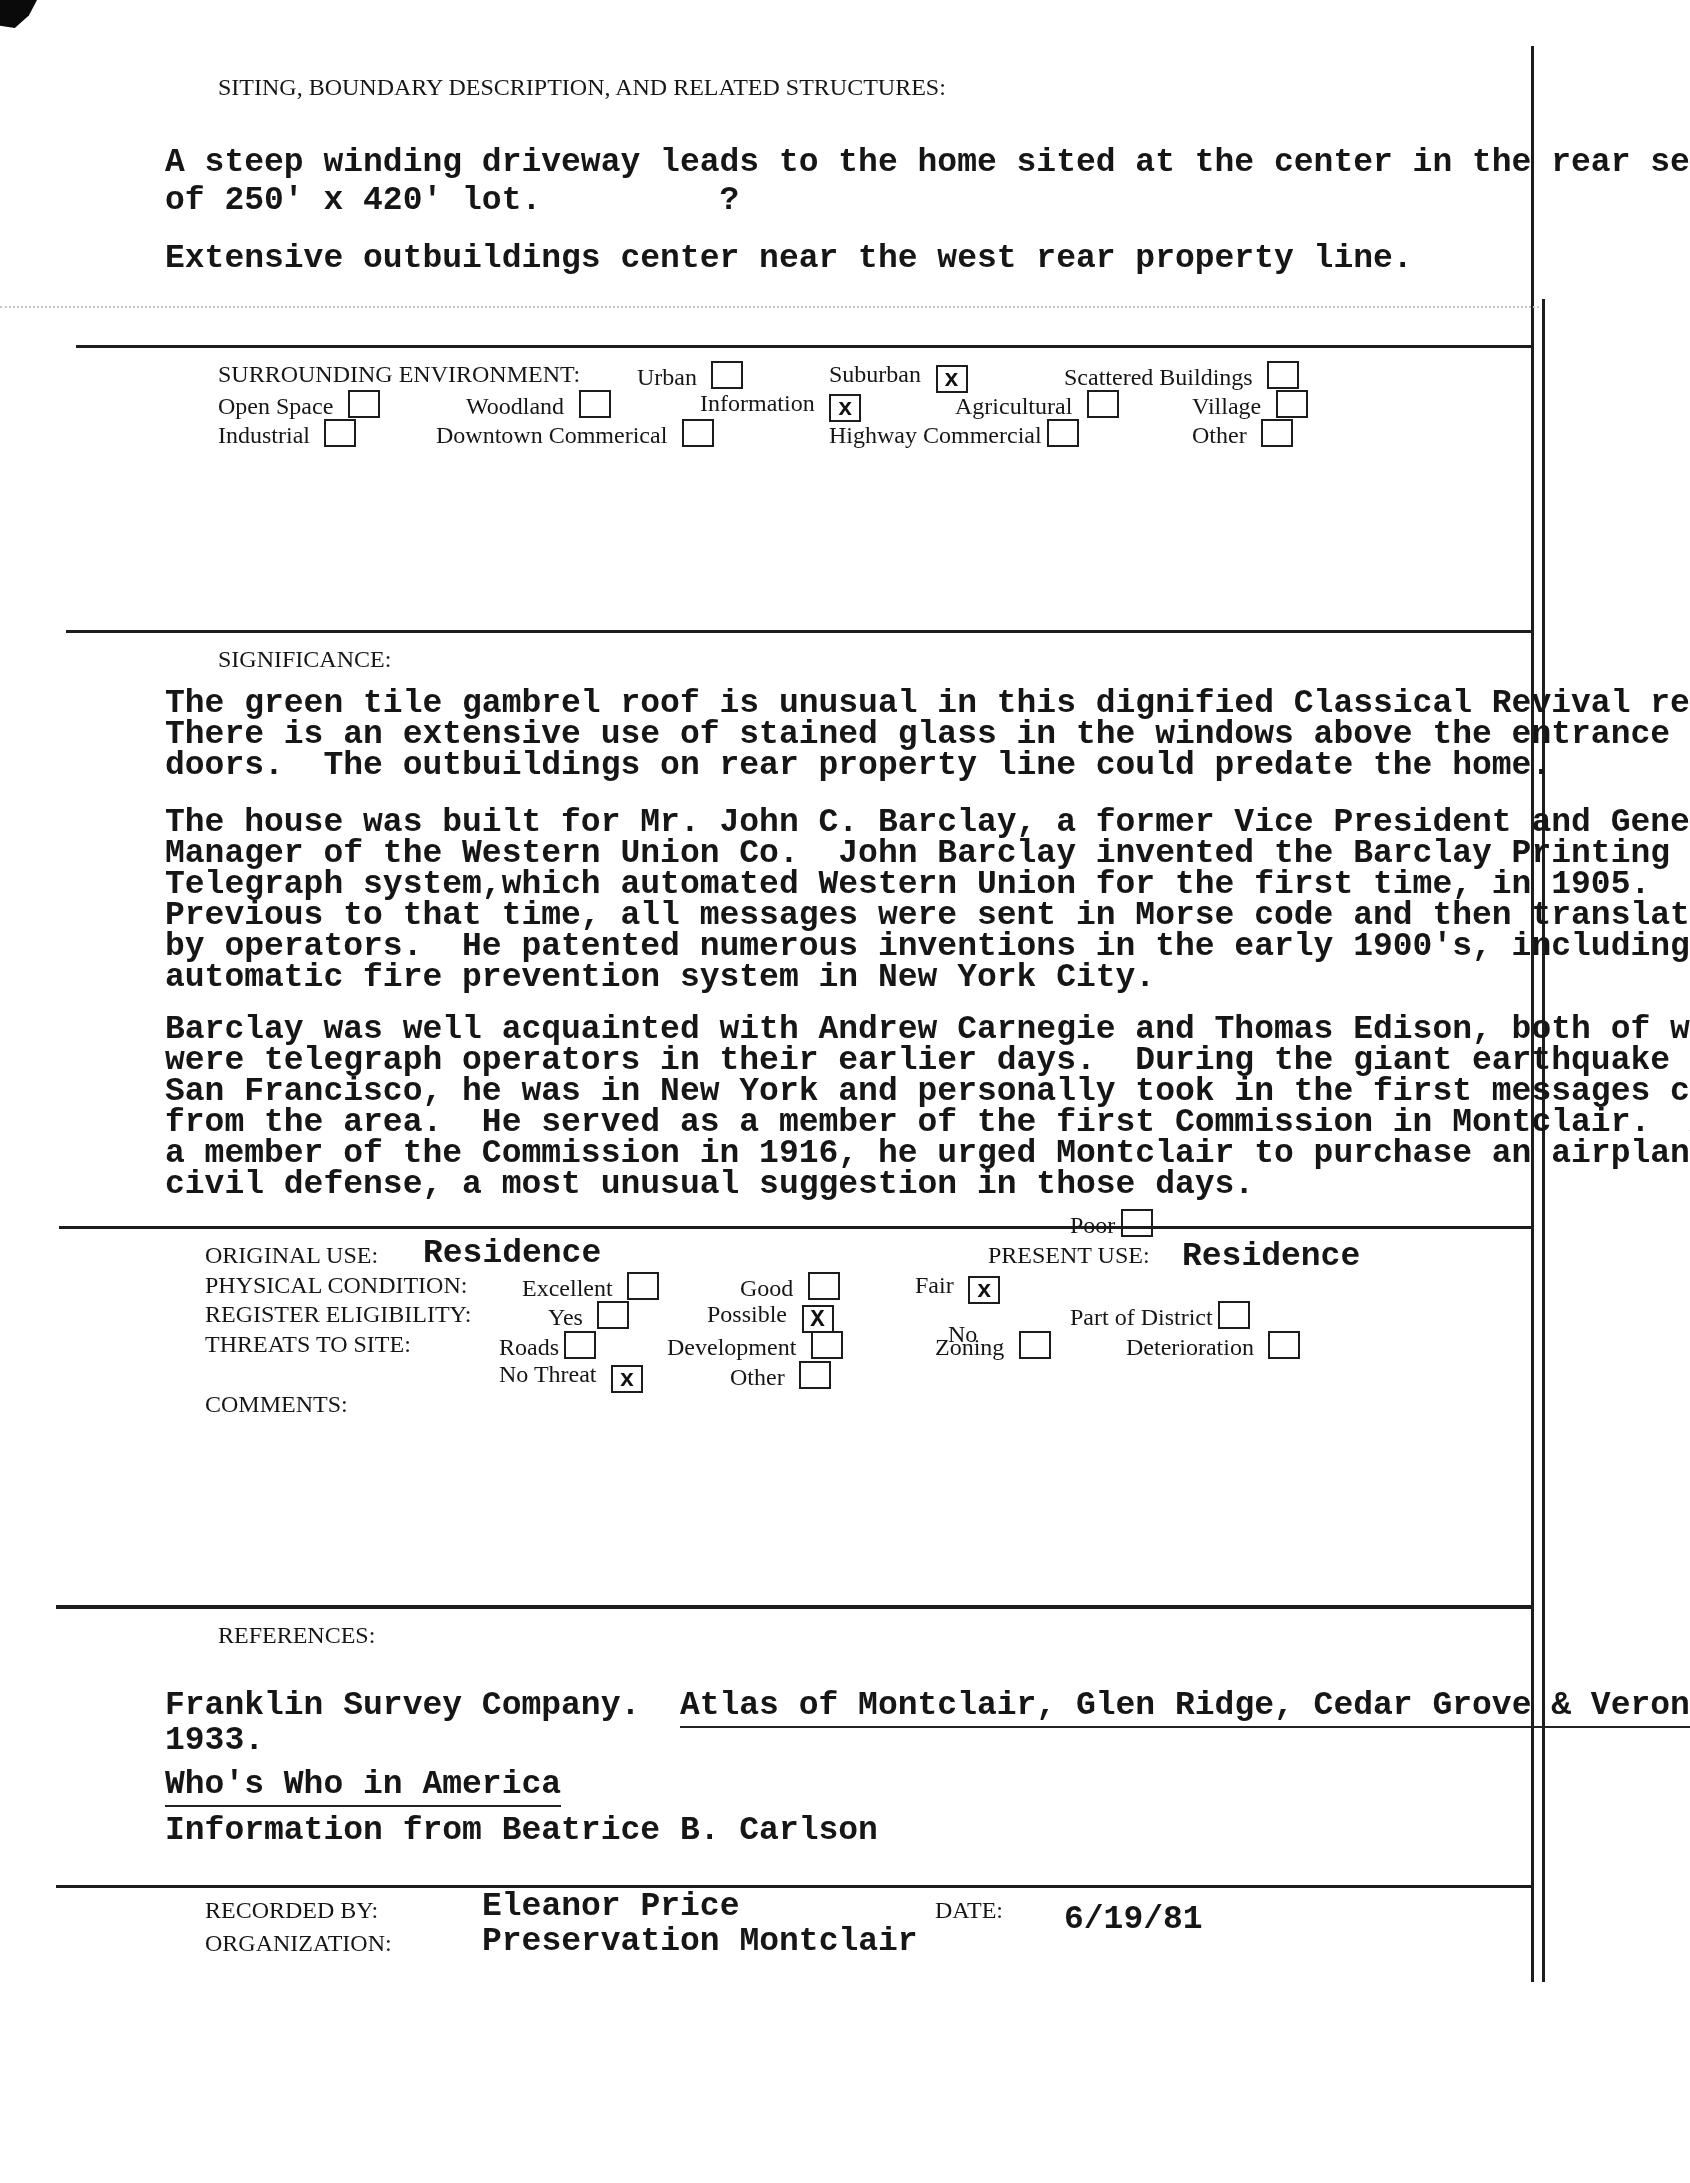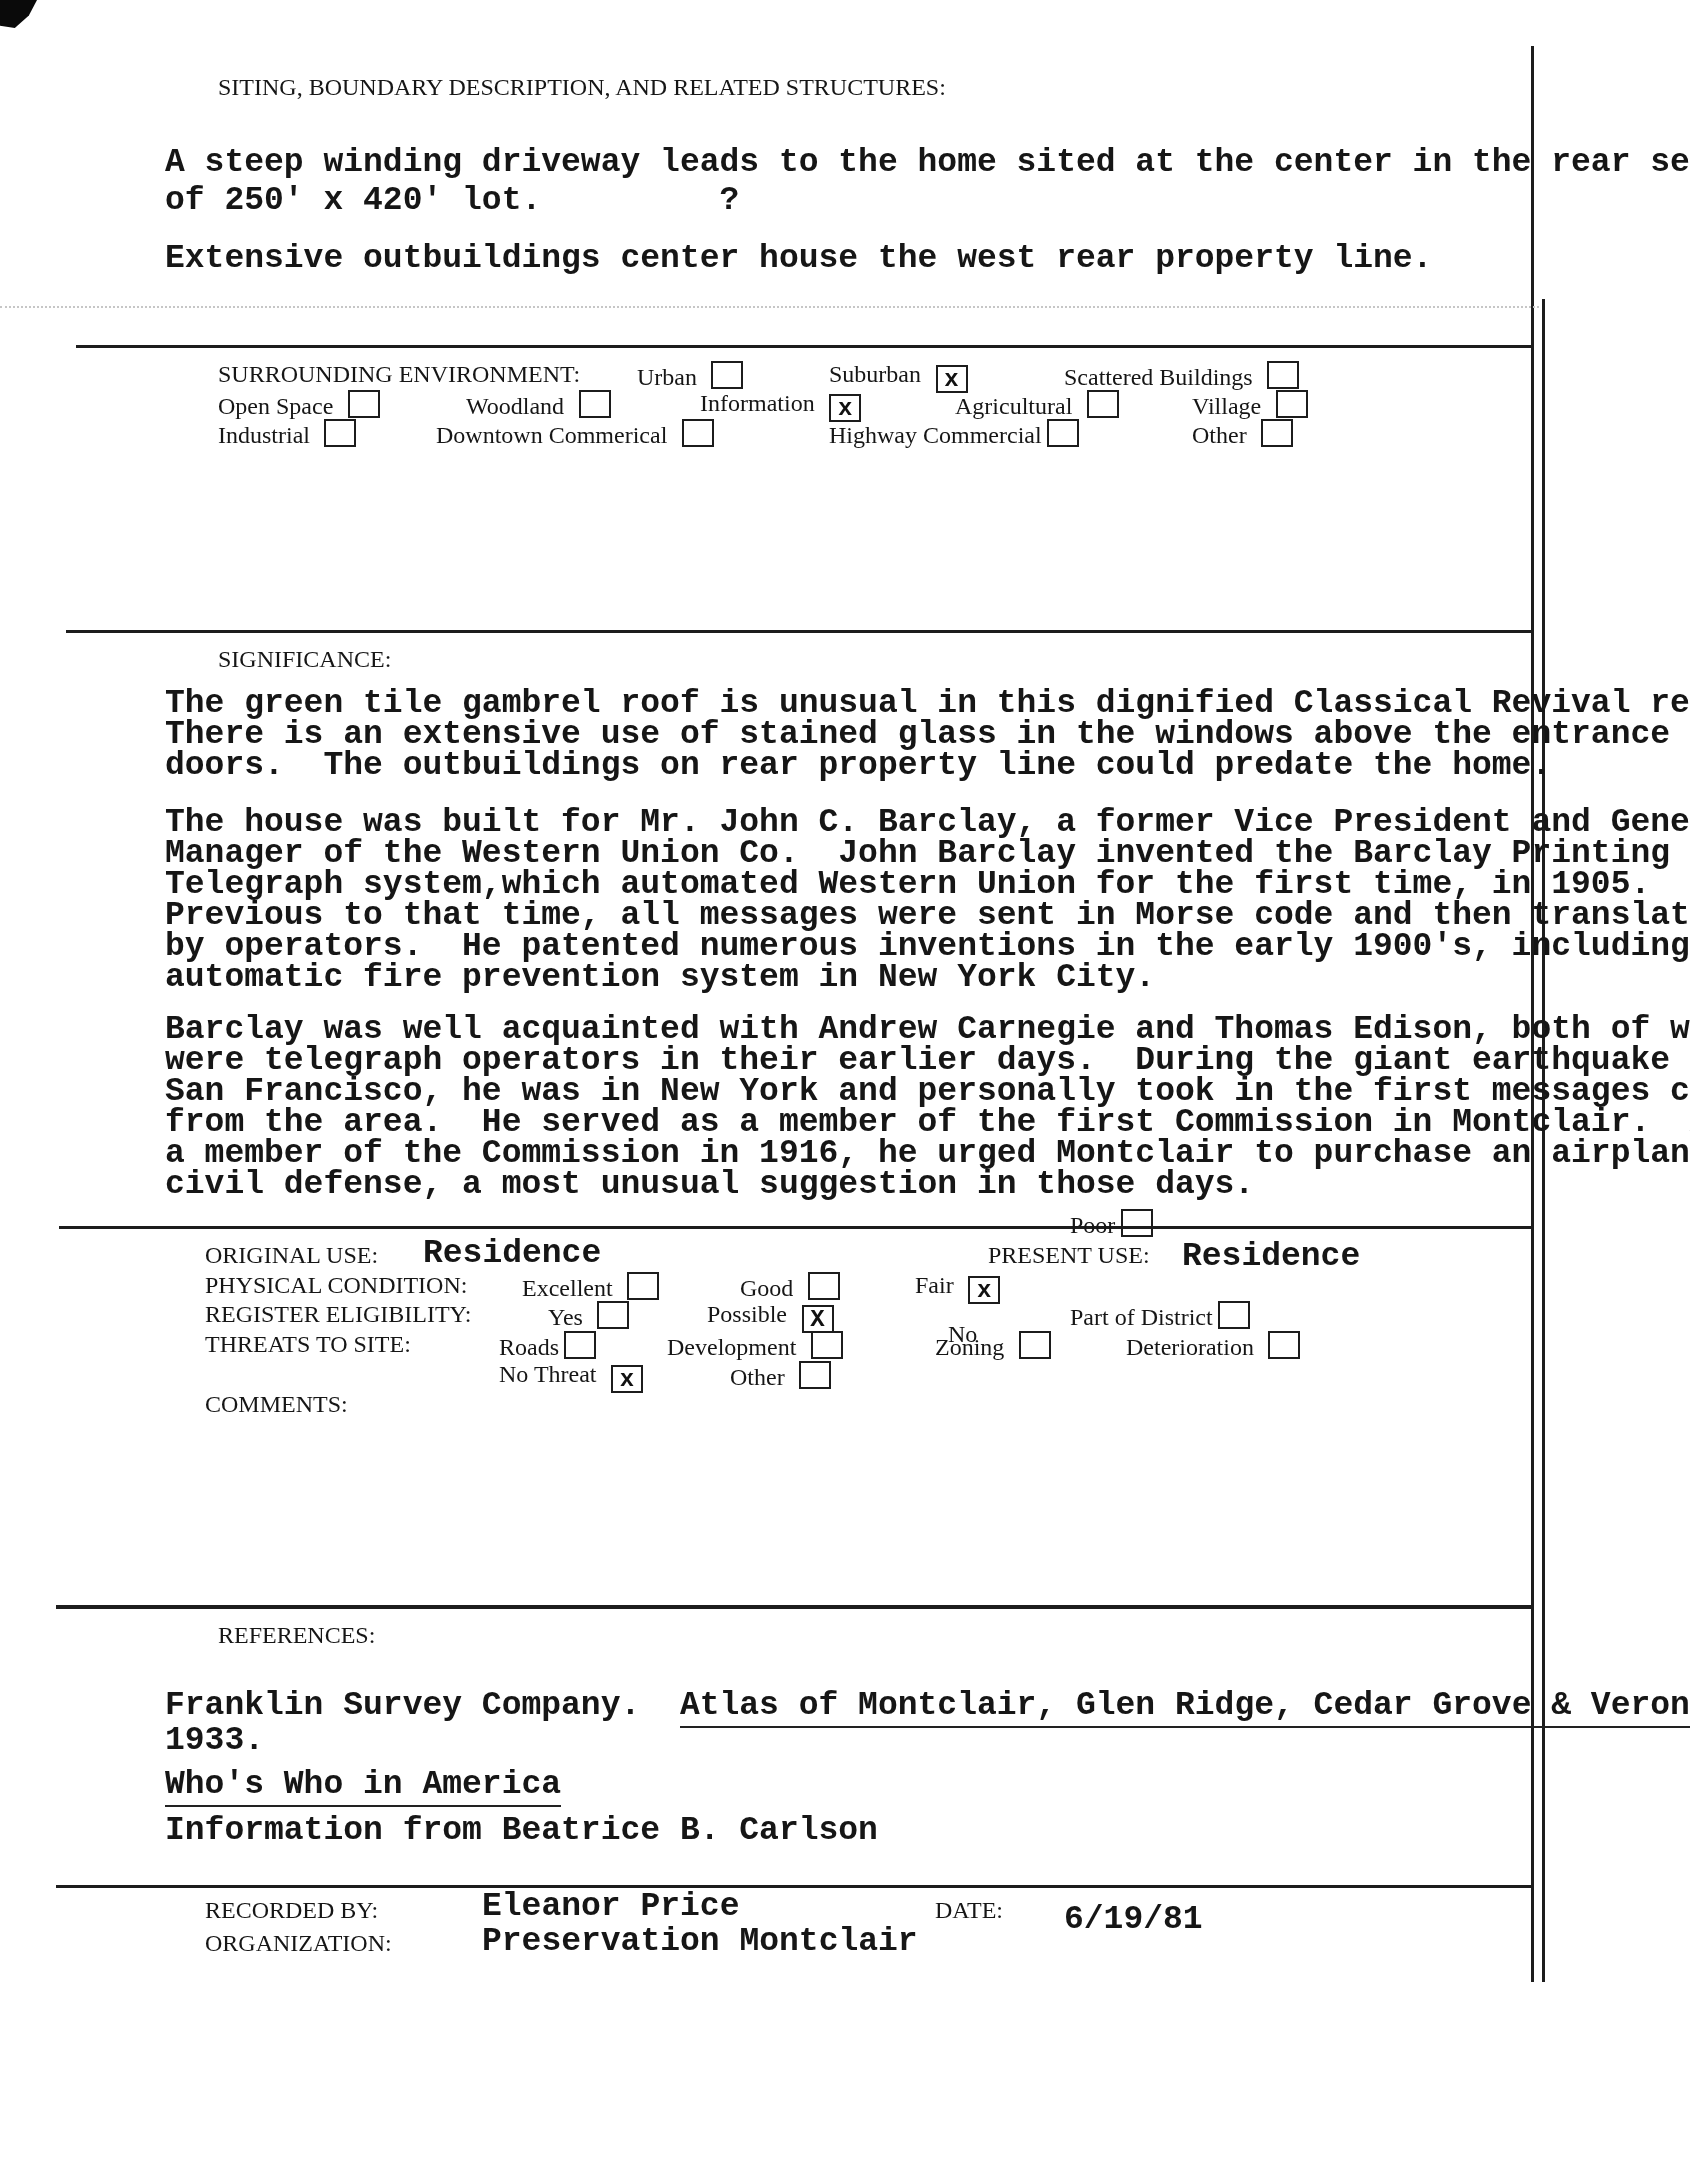--- a/index.html
+++ b/index.html
@@ -56,21 +56,21 @@
 
 <div class="page">
 
   <div class="corner-mark"></div>
   <div class="vline" style="left:1531px;top:46px;width:2.6px;height:1936px;"></div>
   <div class="vline" style="left:1542px;top:299px;width:2.6px;height:1683px;"></div>
 
   <div class="abs serif" style="left:218px;top:74px;">SITING, BOUNDARY DESCRIPTION, AND RELATED STRUCTURES:</div>
   <div class="abs mono para-lh57" style="left:165px;top:144px;">A steep winding driveway leads to the home sited at the center in the rear section
 of 250' x 420' lot.         ?</div>
-  <div class="abs mono" style="left:165px;top:243px;">Extensive outbuildings center house the west rear property line.</div>
+  <div class="abs mono" style="left:165px;top:243px;">Extensive outbuildings center near the west rear property line.</div>
 
   <div class="dotline" style="left:0px;top:306px;width:1539px;"></div>
   <div class="hline" style="left:76px;top:345px;width:1457px;height:2.6px;"></div>
 
   <div class="abs serif" style="left:218px;top:361px;">SURROUNDING ENVIRONMENT:</div>
 
   <div class="abs serif" style="left:637px;top:361px;"><span>Urban</span><span class="cb"><span class="mk"></span></span></div>
   <div class="abs serif" style="left:829px;top:361px;"><span>Suburban</span><span class="cb"><span class="mk">x</span></span></div>
   <div class="abs serif" style="left:1064px;top:361px;"><span>Scattered Buildings</span><span class="cb"><span class="mk"></span></span></div>
 

